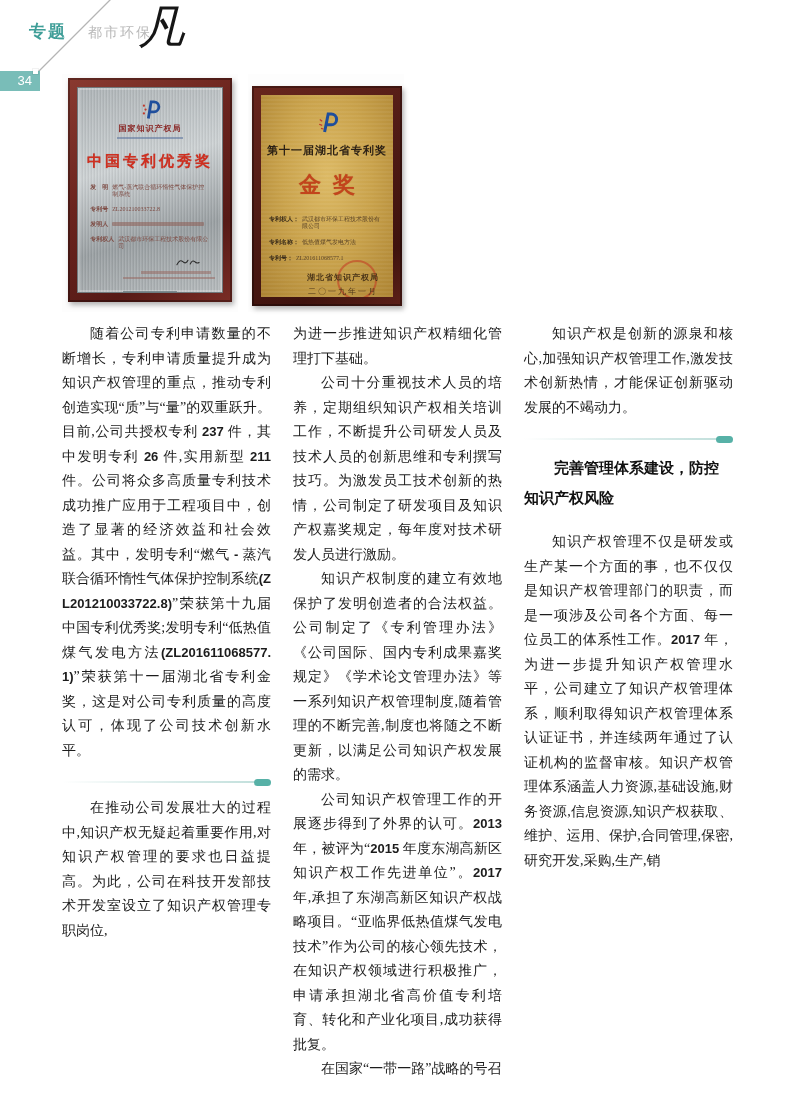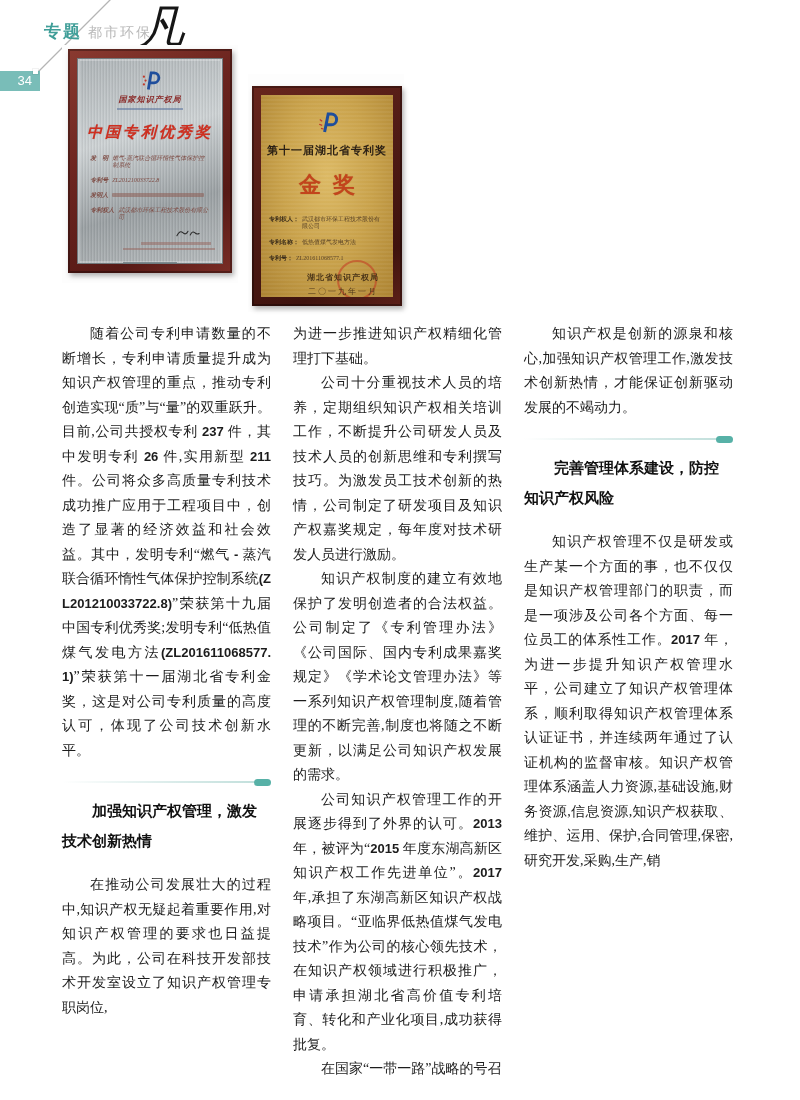--- a/index.html
+++ b/index.html
@@ -1,35 +1,35 @@
 <!DOCTYPE html>
 <html><head>
 <meta charset="utf-8">
 <style>
   html,body{margin:0;padding:0;background:#fff;}
   .page{position:relative;width:800px;height:1100px;background:#ffffff;overflow:hidden;
         font-family:"Liberation Serif","DejaVu Serif",serif;color:#1c1c1c;}
 
   
-  .topic{position:absolute;left:44px;top:20px;font-size:17px;font-weight:700;
+  .topic{position:absolute;left:29px;top:20px;font-size:17px;font-weight:700;
          font-family:"Liberation Sans","DejaVu Sans",sans-serif;color:#3f9e98;letter-spacing:2px;}
   .diag-svg{position:absolute;left:0;top:0;width:140px;height:90px;}
   .mag-name{position:absolute;left:88px;top:24px;font-size:14px;color:#b8b8b8;letter-spacing:2px;
             font-family:"Liberation Sans","DejaVu Sans",sans-serif;}
   .mag-logo{position:absolute;left:138px;top:0px;font-size:46px;color:#161616;
             font-style:italic;line-height:56px;}
   .pagenum{position:absolute;left:0;top:71px;width:40px;height:20px;background:#79bdb8;
            color:#fff;font-family:"Liberation Sans","DejaVu Sans",sans-serif;font-size:13px;
            line-height:20px;text-align:right;padding-right:8px;box-sizing:border-box;}
   .pagenum-square{position:absolute;left:33px;top:69px;width:5px;height:5px;background:#fff;
                   box-shadow:0 0 0 1px rgba(0,0,0,0.05);}
 
   
   figure{margin:0;padding:0;position:absolute;background:#fdfdfd;}
-  .photo1{left:62px;top:45px;width:176px;height:238px;font-style:italic;}
+  .photo1{left:62px;top:74px;width:176px;height:238px;}
   .photo2{left:248px;top:74px;width:156px;height:238px;}
   .photo3{left:414px;top:63px;width:326px;height:233px;}
   .frame{position:absolute;box-shadow:inset 0 0 0 2px rgba(0,0,0,.30), 2px 3px 5px rgba(0,0,0,.30);}
   .frame1{inset:4px 6px 10px 6px;background:linear-gradient(145deg,#8a3a30,#6b241e 40%,#571a16 75%,#7a2d26);padding:9px;box-sizing:border-box;}
   .frame2{inset:12px 2px 6px 4px;background:linear-gradient(150deg,#68251d,#4f1b15 45%,#3f130e 80%,#5c2019);padding:9px;box-sizing:border-box;}
   .frame3{inset:2px 8px 12px 2px;background:linear-gradient(150deg,#6b281f,#521c14 45%,#401309 80%,#5e2318);padding:10px;box-sizing:border-box;}
   .plate{position:relative;width:100%;height:100%;box-sizing:border-box;overflow:hidden;}
   .plate-silver{background:
       repeating-linear-gradient(90deg, rgba(255,255,255,.10) 0 1px, rgba(0,0,0,.05) 2px 3px),
       linear-gradient(165deg,#aeb4b7,#cdd2d4 38%,#9aa0a3 70%,#b6bbbd);
@@ -176,21 +176,20 @@
     </div>
   </figure>
 
 
   <div class="col col1">
       <p class="ind"><span>随着公司专利申请数量的不断增长，专利申请质量提升成为知识产权管理的重点，推动专利创造实现“质”与“量”的双重跃升。目前,公司共授权专利 </span><span class="latin">237</span><span> 件，其中发明专利 </span><span class="latin">26</span><span> 件,实用新型 </span><span class="latin">211</span><span> 件。公司将众多高质量专利技术成功推广应用于工程项目中，创造了显著的经济效益和社会效益。其中，发明专利“燃气 </span><span class="latin">-</span><span> 蒸汽联合循环惰性气体保护控制系统</span><span class="latin">(ZL201210033722.8)</span><span>”荣获第十九届中国专利优秀奖;发明专利“低热值煤气发电方法</span><span class="latin">(ZL201611068577.1)</span><span>”荣获第十一届湖北省专利金奖，这是对公司专利质量的高度认可，体现了公司技术创新水平。</span></p>
       <div class="divider">
         <div class="line"></div>
         <div class="pill"></div>
       </div>
-      <h3><span>加强知识产权管理，激发技术创新热情</span></h3>
       <p class="ind"><span>在推动公司发展壮大的过程中,知识产权无疑起着重要作用,对知识产权管理的要求也日益提高。为此，公司在科技开发部技术开发室设立了知识产权管理专职岗位,</span></p>
     </div>
   <div class="col col2">
       <p><span>为进一步推进知识产权精细化管理打下基础。</span></p>
       <p class="ind"><span>公司十分重视技术人员的培养，定期组织知识产权相关培训工作，不断提升公司研发人员及技术人员的创新思维和专利撰写技巧。为激发员工技术创新的热情，公司制定了研发项目及知识产权嘉奖规定，每年度对技术研发人员进行激励。</span></p>
       <p class="ind"><span>知识产权制度的建立有效地保护了发明创造者的合法权益。公司制定了《专利管理办法》《公司国际、国内专利成果嘉奖规定》《学术论文管理办法》等一系列知识产权管理制度,随着管理的不断完善,制度也将随之不断更新，以满足公司知识产权发展的需求。</span></p>
       <p class="ind"><span>公司知识产权管理工作的开展逐步得到了外界的认可。</span><span class="latin">2013</span><span> 年，被评为“</span><span class="latin">2015</span><span> 年度东湖高新区知识产权工作先进单位”。</span><span class="latin">2017</span><span> 年,承担了东湖高新区知识产权战略项目。“亚临界低热值煤气发电技术”作为公司的核心领先技术，在知识产权领域进行积极推广，申请承担湖北省高价值专利培育、转化和产业化项目,成功获得批复。</span></p>
       <p class="ind"><span>在国家“一带一路”战略的号召</span></p>
     </div>
   <div class="col col3">

